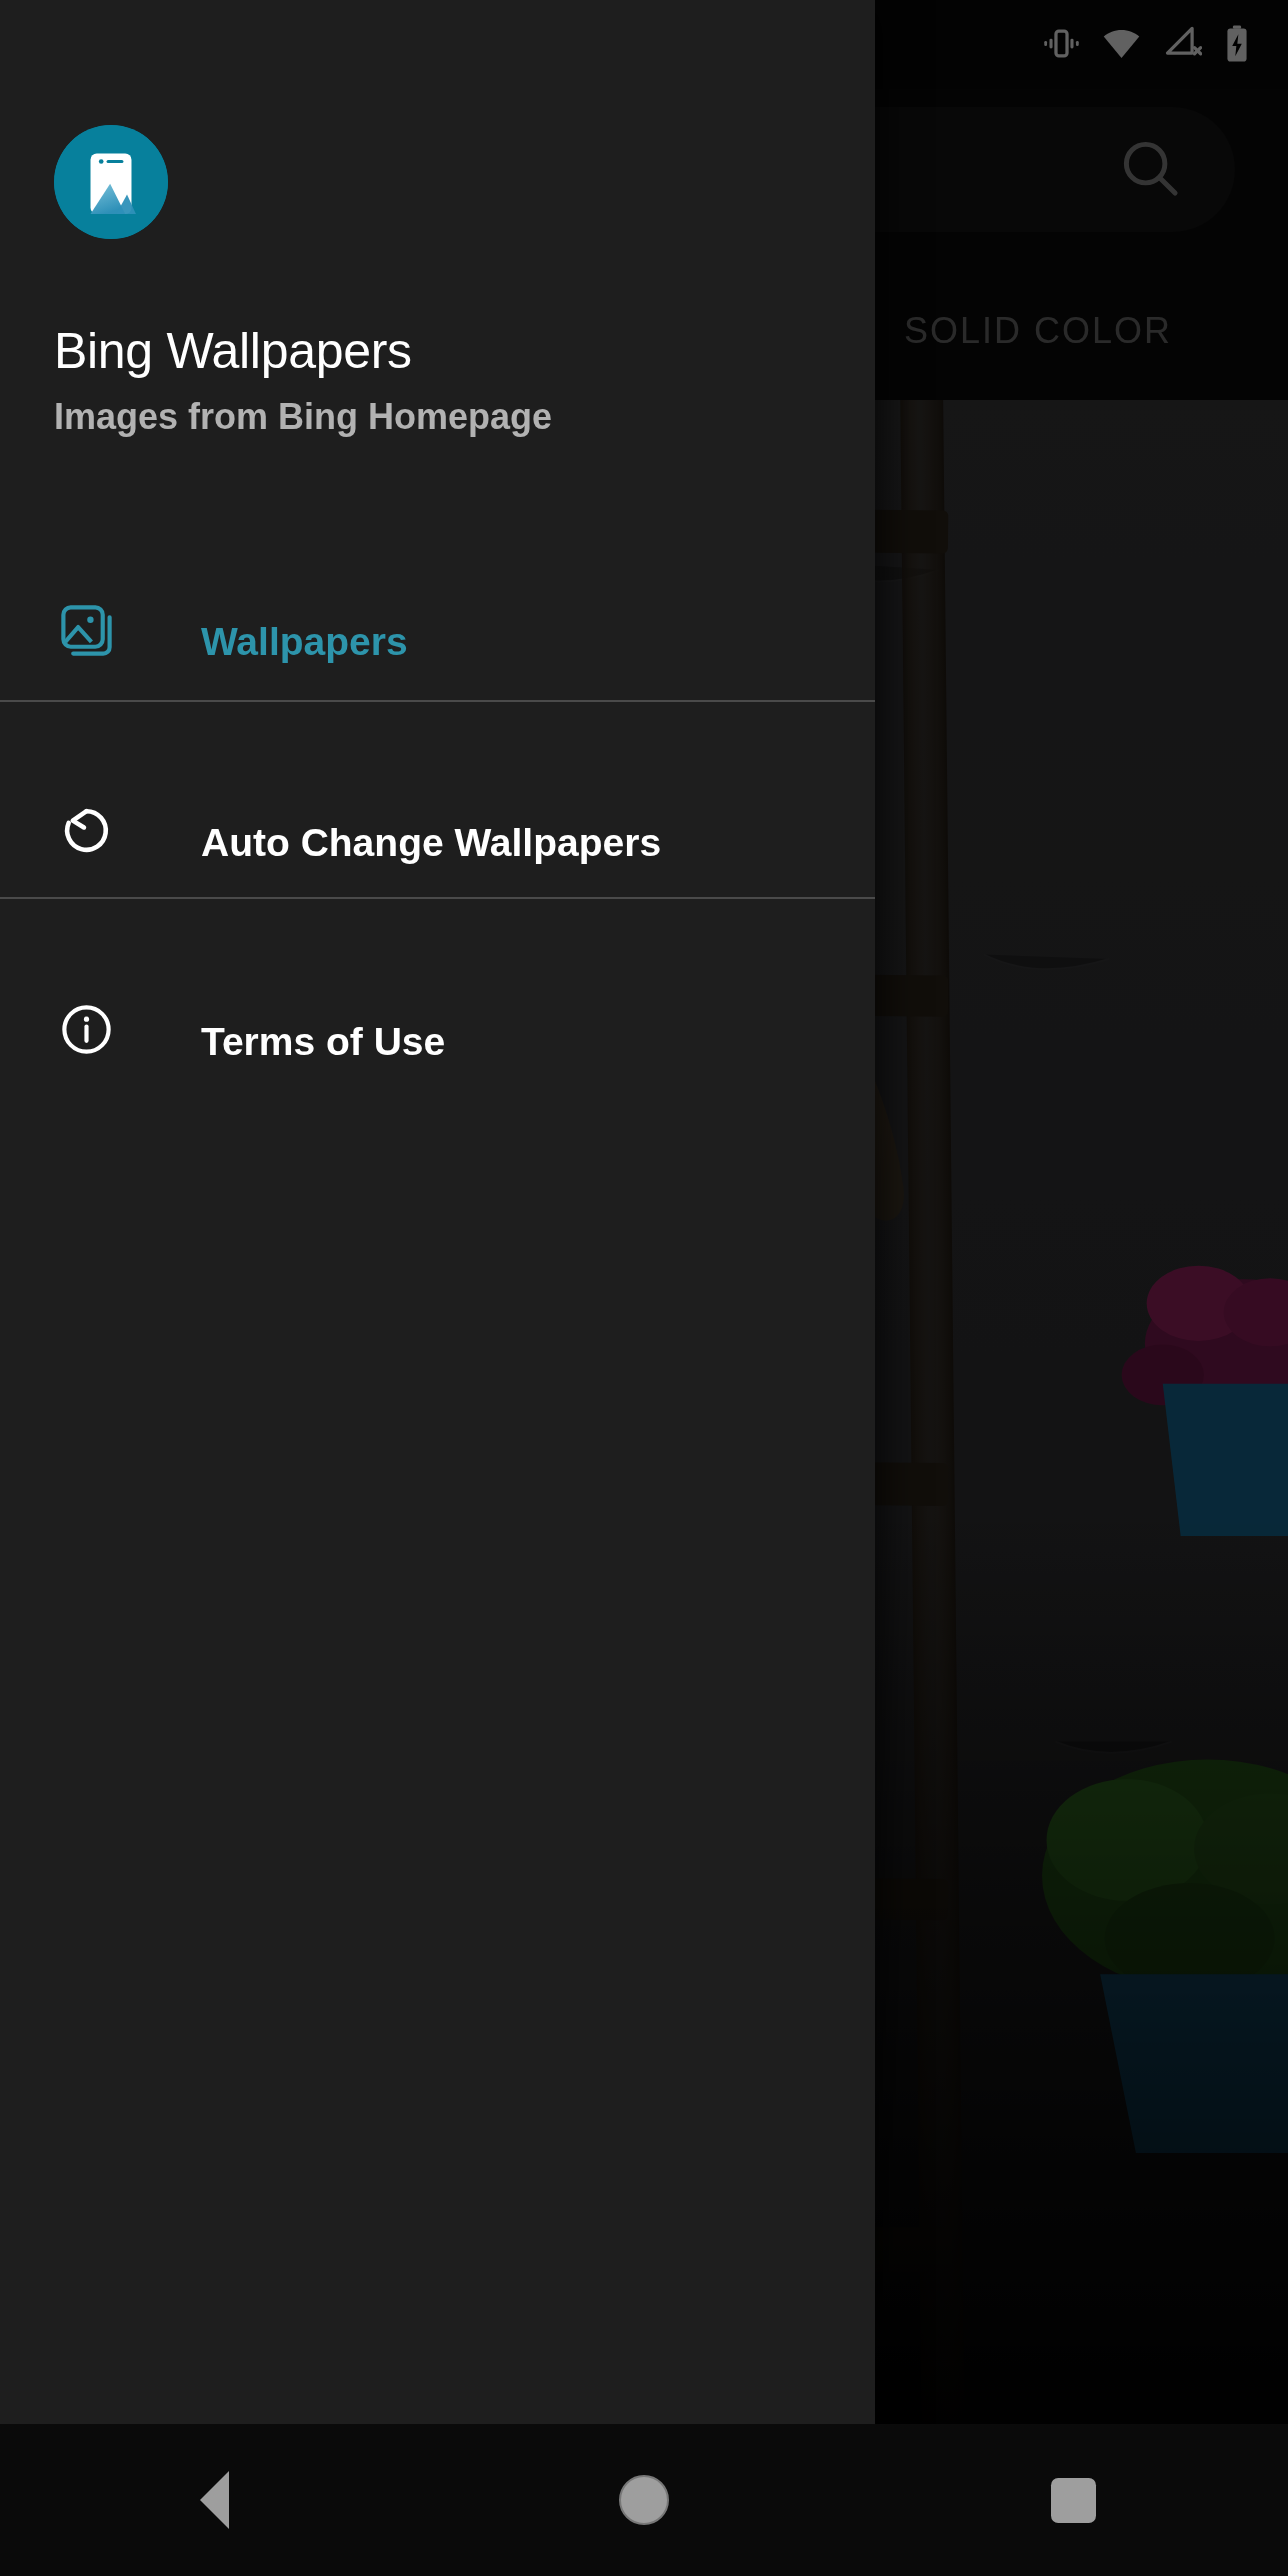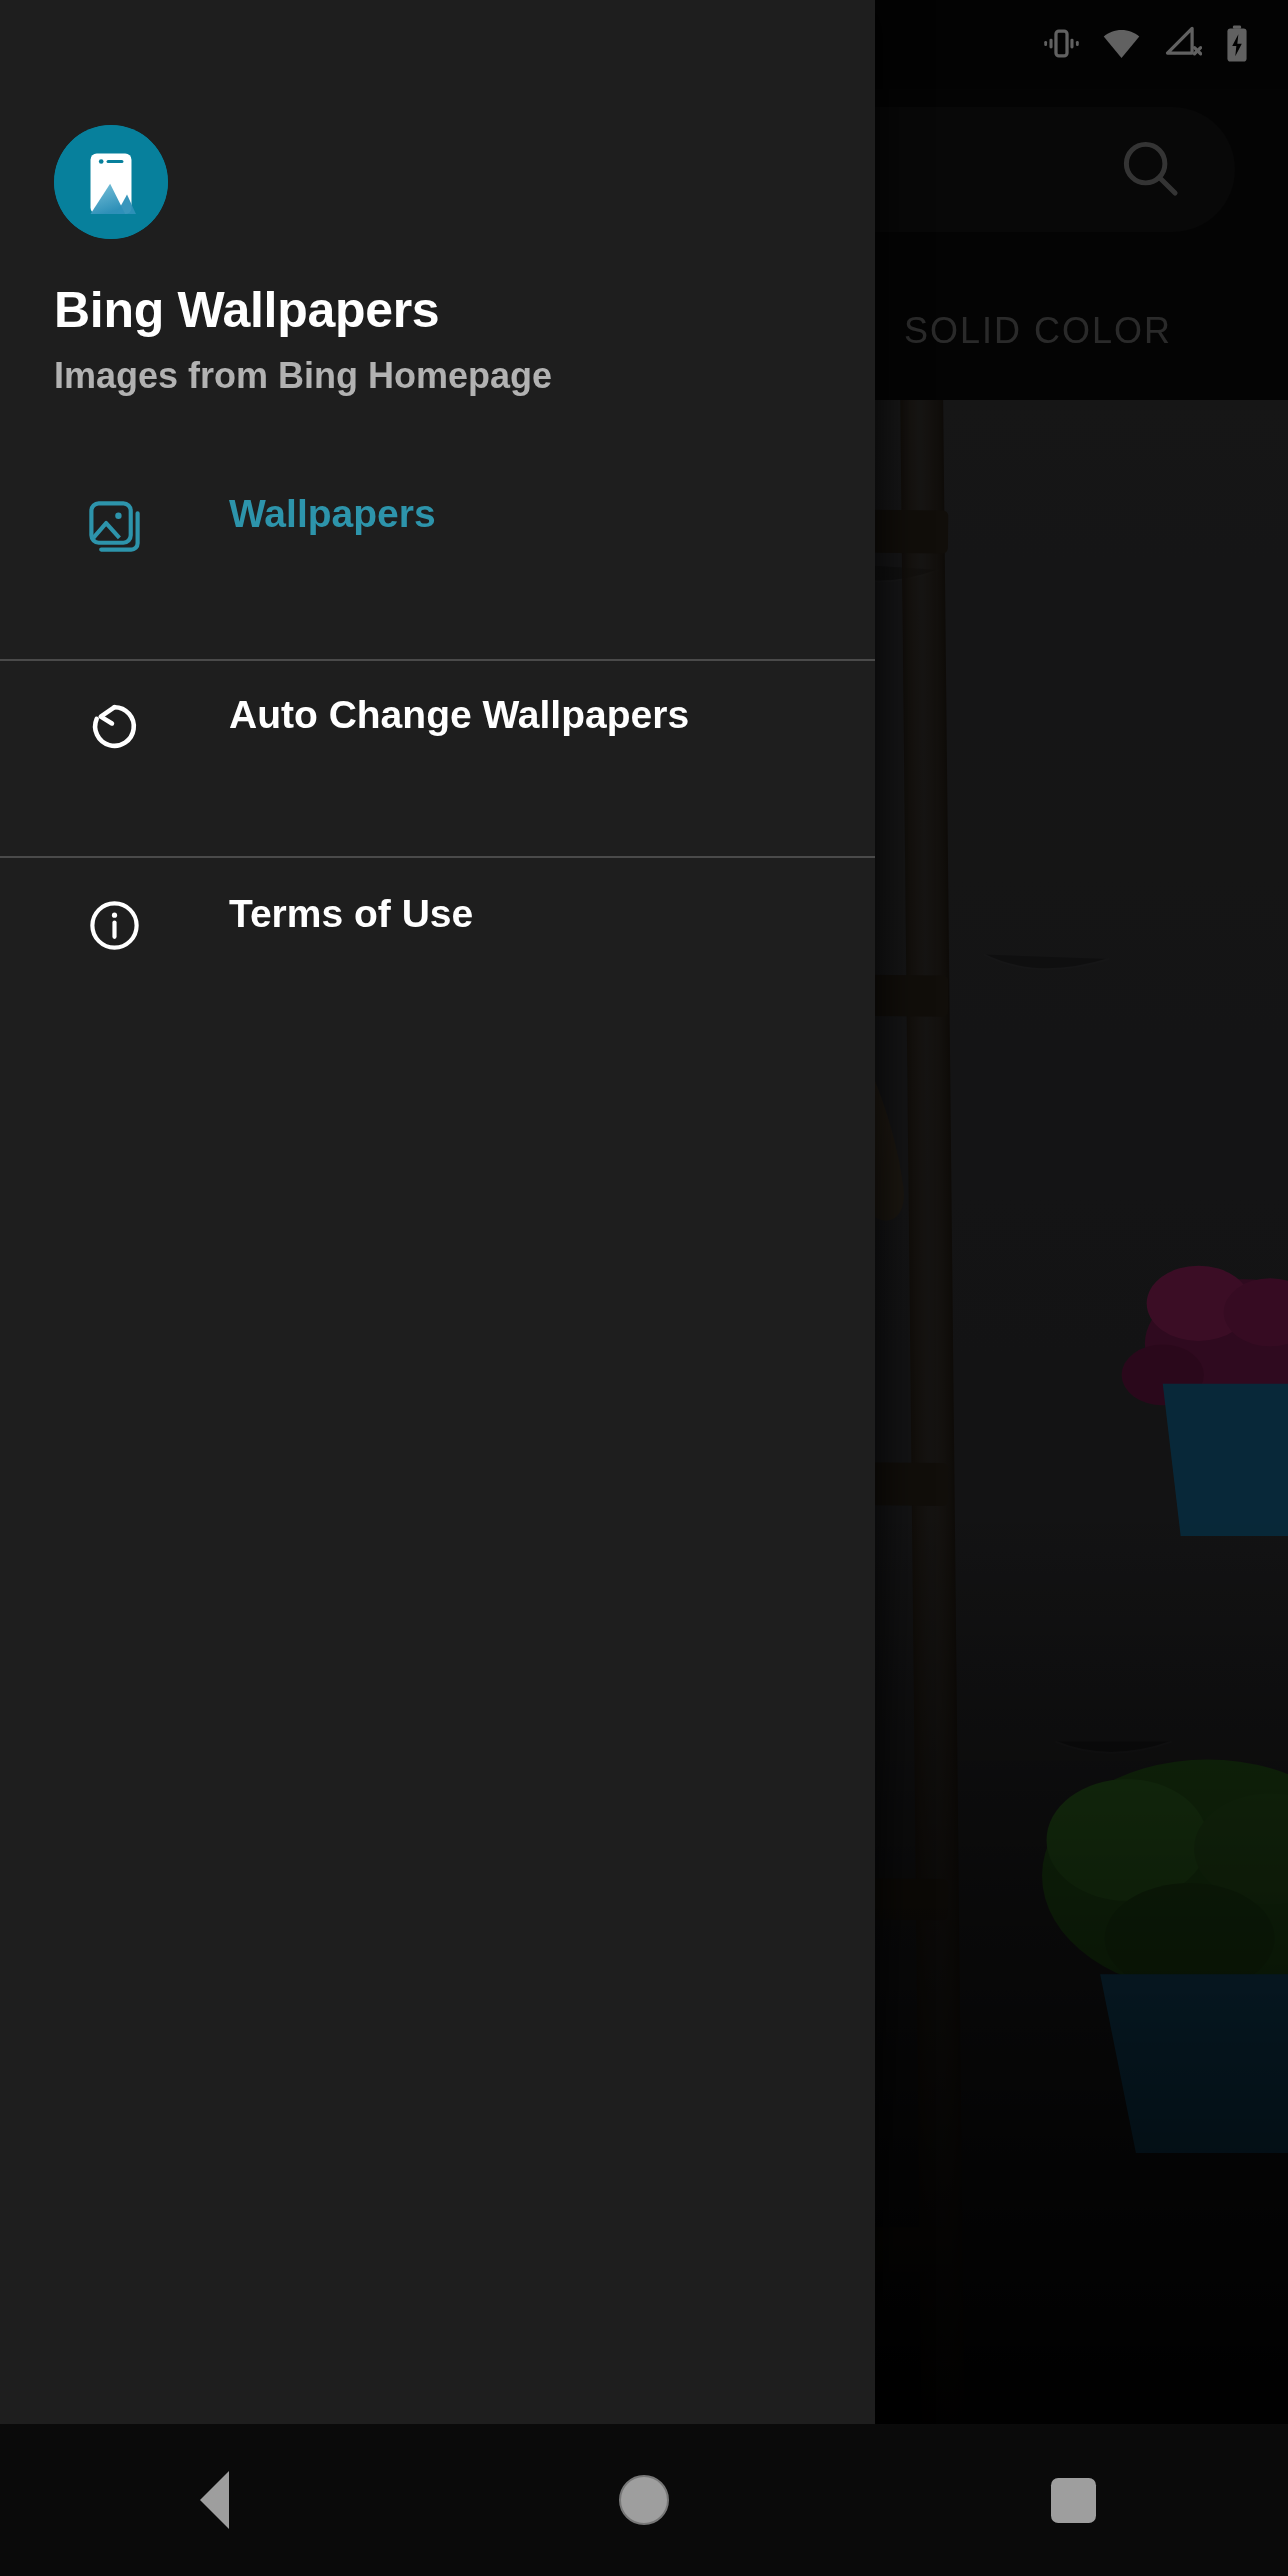--- a/index.html
+++ b/index.html
@@ -102,42 +102,42 @@
   #app-logo {
     width:114px; height:114px;
     border-radius:57px;
     background:#07809c;
     position:relative;
     overflow:hidden;
   }
   #app-logo svg { position:absolute; left:0; top:0; }
 
   #drawer-title {
-    margin-top:42px;
+    margin-top:83px;
     color:#ffffff;
     font-size:50px;
-    font-weight:bold;
+    font-weight:normal;
     letter-spacing:-0.3px;
   }
   #drawer-subtitle {
     margin-top:16px;
     color:#b2b2b2;
     font-size:36px;
     font-weight:700;
   }
 
   .drawer-group { width:875px; }
   .drawer-divider {
     height:1.8px; background:#4a4a4a; width:875px;
   }
 
   .drawer-item {
-    display:flex; align-items:flex-start;
+    display:flex; align-items:flex-end;
     height:131px;
-    padding-left:80px;
+    padding-left:52px;
     cursor:pointer;
   }
   .drawer-item .di-icon {
     width:68px; height:68px;
     display:flex; align-items:center; justify-content:center;
     flex:0 0 68px;
   }
   .drawer-item .di-label {
     margin-left:81px;
     font-size:39px;

